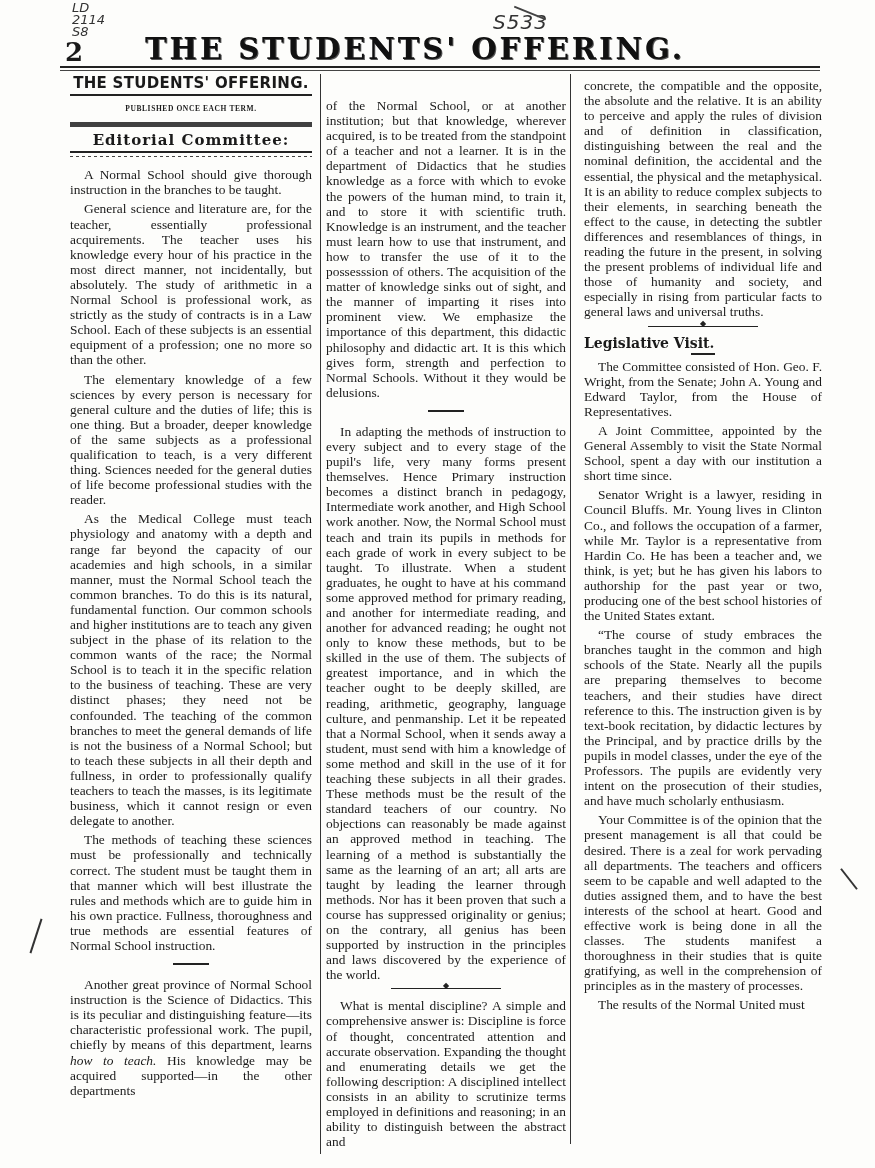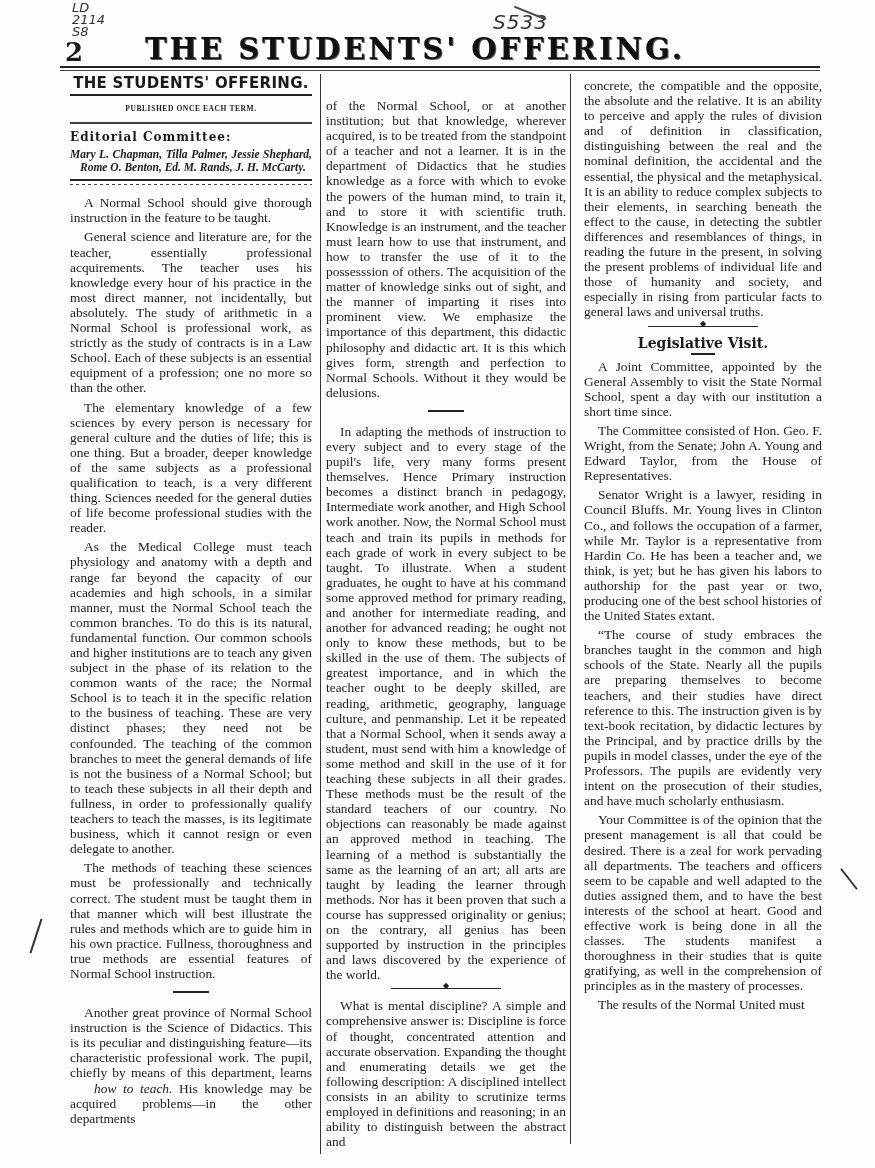--- a/index.html
+++ b/index.html
@@ -45,49 +45,49 @@
     #vrule1 { left: 320px; top: 74px; height: 1080px; }
     #vrule2 { left: 570px; top: 74px; height: 1070px; }
     p { margin: 0 0 4px 0; text-indent: 14px; }
     .paper-title {
       font-family: "DejaVu Sans", sans-serif; font-weight: 900; font-size: 15px;
       text-align: center; letter-spacing: 0.3px; margin: 2px 0 3px 0;
       padding-bottom: 3px; border-bottom: 2px solid #222;
     }
     .published {
       font-size: 7.5px; text-align: center; letter-spacing: 0.6px; font-weight: bold;
-      padding: 2px 0 6px 0; border-bottom: 2px solid #404040;
+      padding: 2px 0 6px 0; border-bottom: 5px solid #404040;
     }
     .committee-title {
-      font-family: "DejaVu Serif", serif; font-weight: bold; font-size: 12px;
-      letter-spacing: 1px; margin: 6px 0 3px 0;
+      font-family: "DejaVu Serif", serif; font-weight: bold; font-size: 15px;
+      letter-spacing: 1px; text-align: center; margin: 6px 0 3px 0;
     }
     .committee-names {
       font-style: italic; font-weight: bold; font-size: 11.5px; line-height: 13px;
       text-align: justify; text-indent: -10px; padding-left: 10px; margin-bottom: 5px;
     }
     .wavy-rule {
       height: 6px; border-top: 2px solid #222; margin: 2px 0 8px 0;
       background: repeating-linear-gradient(90deg, #444 0 3px, transparent 3px 6px);
       background-size: 6px 1px; background-repeat: repeat-x; background-position: 0 3px;
     }
     .short-rule { width: 36px; height: 0; border-top: 2px solid #222; margin: 10px auto 12px auto; }
     .ornament-rule {
       width: 110px; height: 0; border-top: 1px solid #222; margin: 6px auto 9px auto; position: relative;
     }
     .ornament-rule::after {
       content: "\25C6"; position: absolute; left: 50%; top: -8px; transform: translateX(-50%);
       font-size: 8px; line-height: 10px; color: #222;
     }
     .section-title {
       font-family: "DejaVu Serif", serif; font-weight: bold; font-size: 14px;
-      text-align: center; margin: 2px 0 2px 0;
+      text-align: left; margin: 2px 0 2px 0;
     }
     .title-underline { width: 24px; border-top: 2px solid #222; margin: 0 auto 4px auto; }
-    em { font-style: italic; margin-left: 24px; }
+    em { font-style: italic; }
     .stray-mark { position: absolute; background: #333; }
     #mark-left { left: 35px; top: 918px; width: 2px; height: 36px; transform: rotate(18deg); }
     #mark-right { left: 848px; top: 866px; width: 2px; height: 26px; transform: rotate(-38deg); }
   </style>
 </head>
 <body>
 
 <div class="handwriting" id="hw-left">
   <div>LD</div>
   <div>2114</div>
@@ -99,46 +99,45 @@
 <div class="masthead">THE STUDENTS' OFFERING.</div>
 <div class="top-rule"></div>
 
 <div class="vrule" id="vrule1"></div>
 <div class="vrule" id="vrule2"></div>
 
 <div class="col" id="col1">
   <div class="paper-title">THE STUDENTS' OFFERING.</div>
   <div class="published">PUBLISHED ONCE EACH TERM.</div>
   <div class="committee-title">Editorial Committee:</div>
-  <div class="committee-names">Mary L. Chapman, Tilla Palmer, Jessie Shephard, Rome O. Benton, Ed. M. Rands, J. H. McCarty.</div>
   <div class="wavy-rule"></div>
-  <p>A Normal School should give thorough instruction in the feature to be taught.</p>
+  <p>A Normal School should give thorough instruction in the branches to be taught.</p>
   <p>General science and literature are, for the teacher, essentially professional acquirements. The teacher uses his knowledge every hour of his practice in the most direct manner, not incidentally, but absolutely. The study of arithmetic in a Normal School is professional work, as strictly as the study of contracts is in a Law School. Each of these subjects is an essential equipment of a profession; one no more so than the other.</p>
   <p>The elementary knowledge of a few sciences by every person is necessary for general culture and the duties of life; this is one thing. But a broader, deeper knowledge of the same subjects as a professional qualification to teach, is a very different thing. Sciences needed for the general duties of life become professional studies with the reader.</p>
   <p>As the Medical College must teach physiology and anatomy with a depth and range far beyond the capacity of our academies and high schools, in a similar manner, must the Normal School teach the common branches. To do this is its natural, fundamental function. Our common schools and higher institutions are to teach any given subject in the phase of its relation to the common wants of the race; the Normal School is to teach it in the specific relation to the business of teaching. These are very distinct phases; they need not be confounded. The teaching of the common branches to meet the general demands of life is not the business of a Normal School; but to teach these subjects in all their depth and fullness, in order to professionally qualify teachers to teach the masses, is its legitimate business, which it cannot resign or even delegate to another.</p>
   <p>The methods of teaching these sciences must be professionally and technically correct. The student must be taught them in that manner which will best illustrate the rules and methods which are to guide him in his own practice. Fullness, thoroughness and true methods are essential features of Normal School instruction.</p>
   <div class="short-rule"></div>
-  <p><span>Another great province of Normal School instruction is the Science of Didactics. This is its peculiar and distinguishing feature—its characteristic professional work. The pupil, chiefly by means of this department, learns </span><em>how to teach.</em><span> His knowledge may be acquired problems—in the other departments</span></p>
+  <p><span>Another great province of Normal School instruction is the Science of Didactics. This is its peculiar and distinguishing feature—its characteristic professional work. The pupil, chiefly by means of this department, learns </span><em>how to teach.</em><span> His knowledge may be acquired supported—in the other departments</span></p>
 </div>
 
 <div class="col" id="col2">
   <p style="text-indent:0">of the Normal School, or at another institution; but that knowledge, wherever acquired, is to be treated from the standpoint of a teacher and not a learner. It is in the department of Didactics that he studies knowledge as a force with which to evoke the powers of the human mind, to train it, and to store it with scientific truth. Knowledge is an instrument, and the teacher must learn how to use that instrument, and how to transfer the use of it to the possesssion of others. The acquisition of the matter of knowledge sinks out of sight, and the manner of imparting it rises into prominent view. We emphasize the importance of this department, this didactic philosophy and didactic art. It is this which gives form, strength and perfection to Normal Schools. Without it they would be delusions.</p>
   <div class="short-rule"></div>
   <p>In adapting the methods of instruction to every subject and to every stage of the pupil's life, very many forms present themselves. Hence Primary instruction becomes a distinct branch in pedagogy, Intermediate work another, and High School work another. Now, the Normal School must teach and train its pupils in methods for each grade of work in every subject to be taught. To illustrate. When a student graduates, he ought to have at his command some approved method for primary reading, and another for intermediate reading, and another for advanced reading; he ought not only to know these methods, but to be skilled in the use of them. The subjects of greatest importance, and in which the teacher ought to be deeply skilled, are reading, arithmetic, geography, language culture, and penmanship. Let it be repeated that a Normal School, when it sends away a student, must send with him a knowledge of some method and skill in the use of it for teaching these subjects in all their grades. These methods must be the result of the standard teachers of our country. No objections can reasonably be made against an approved method in teaching. The learning of a method is substantially the same as the learning of an art; all arts are taught by leading the learner through methods. Nor has it been proven that such a course has suppressed originality or genius; on the contrary, all genius has been supported by instruction in the principles and laws discovered by the experience of the world.</p>
   <div class="ornament-rule"></div>
   <p>What is mental discipline? A simple and comprehensive answer is: Discipline is force of thought, concentrated attention and accurate observation. Expanding the thought and enumerating details we get the following description: A disciplined intellect consists in an ability to scrutinize terms employed in definitions and reasoning; in an ability to distinguish between the abstract and</p>
 </div>
 
 <div class="col" id="col3">
   <p style="text-indent:0">concrete, the compatible and the opposite, the absolute and the relative. It is an ability to perceive and apply the rules of division and of definition in classification, distinguishing between the real and the nominal definition, the accidental and the essential, the physical and the metaphysical. It is an ability to reduce complex subjects to their elements, in searching beneath the effect to the cause, in detecting the subtler differences and resemblances of things, in reading the future in the present, in solving the present problems of individual life and those of humanity and society, and especially in rising from particular facts to general laws and universal truths.</p>
   <div class="ornament-rule"></div>
   <div class="section-title">Legislative Visit.</div>
   <div class="title-underline"></div>
+  <p>The Committee consisted of Hon. Geo. F. Wright, from the Senate; John A. Young and Edward Taylor, from the House of Representatives.</p>
   <p>A Joint Committee, appointed by the General Assembly to visit the State Normal School, spent a day with our institution a short time since.</p>
-  <p>The Committee consisted of Hon. Geo. F. Wright, from the Senate; John A. Young and Edward Taylor, from the House of Representatives.</p>
   <p>Senator Wright is a lawyer, residing in Council Bluffs. Mr. Young lives in Clinton Co., and follows the occupation of a farmer, while Mr. Taylor is a representative from Hardin Co. He has been a teacher and, we think, is yet; but he has given his labors to authorship for the past year or two, producing one of the best school histories of the United States extant.</p>
   <p>“The course of study embraces the branches taught in the common and high schools of the State. Nearly all the pupils are preparing themselves to become teachers, and their studies have direct reference to this. The instruction given is by text-book recitation, by didactic lectures by the Principal, and by practice drills by the pupils in model classes, under the eye of the Professors. The pupils are evidently very intent on the prosecution of their studies, and have much scholarly enthusiasm.</p>
   <p>Your Committee is of the opinion that the present management is all that could be desired. There is a zeal for work pervading all departments. The teachers and officers seem to be capable and well adapted to the duties assigned them, and to have the best interests of the school at heart. Good and effective work is being done in all the classes. The students manifest a thoroughness in their studies that is quite gratifying, as well in the comprehension of principles as in the mastery of processes.</p>
   <p>The results of the Normal United must</p>
 </div>
 
 <div class="stray-mark" id="mark-left"></div>
 <div class="stray-mark" id="mark-right"></div>
 
 </body></html>

